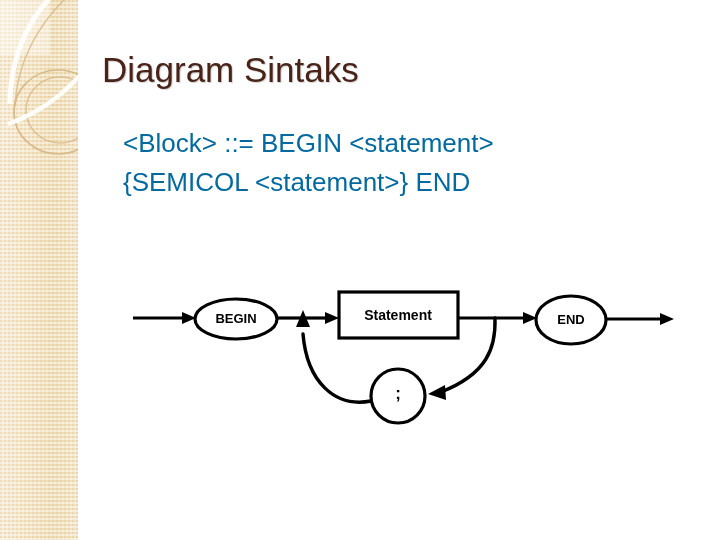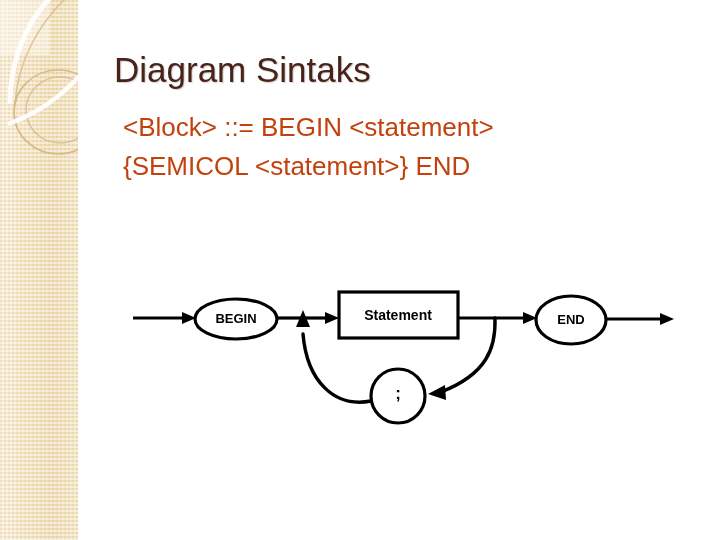--- a/index.html
+++ b/index.html
@@ -49,39 +49,39 @@
   }
   .sidebar-svg {
     position: absolute;
     left: 0;
     top: 0;
   }
 
   
   .page-title {
     position: absolute;
-    left: 114px;
+    left: 102px;
     top: 50px;
     font-size: 35px;
     font-weight: normal;
     color: #4a2318;
     letter-spacing: 0px;
     white-space: nowrap;
     text-shadow: 1px 1px 1px rgba(120,120,120,0.35);
   }
 
   
   .body-text {
     position: absolute;
     left: 123px;
-    top: 108px;
+    top: 124px;
     width: 520px;
     font-size: 26px;
     line-height: 39px;
-    color: #c2410c;
+    color: #0369a1;
     white-space: pre-line;
   }
 
   
   .diagram {
     position: absolute;
     left: 0;
     top: 0;
   }
   .node-label {

